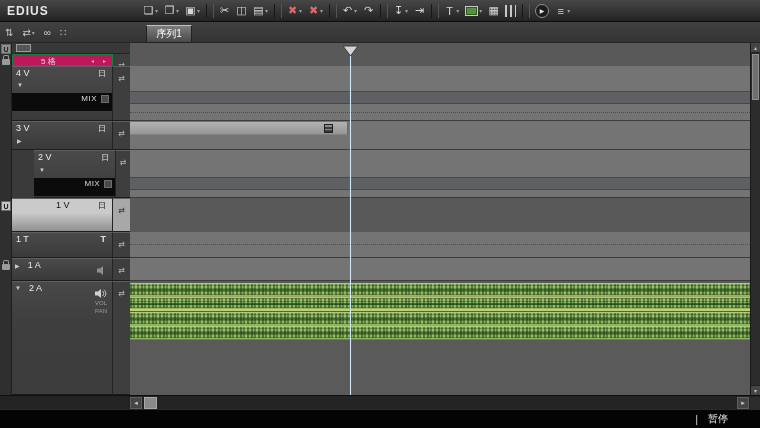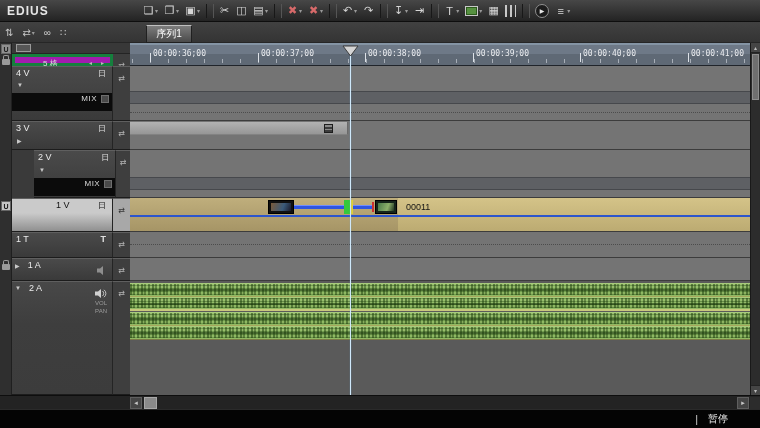--- a/index.html
+++ b/index.html
@@ -39,22 +39,22 @@
            font-size:7px; font-weight:bold; }
   #u1 { top:1px; background:#8f8f8f; color:#1a1a1a; border:1px solid #666; }
   #u2 { top:158px; background:#c6c6c6; color:#111; border:1px solid #666; }
   .lockic { position:absolute; left:2px; width:8px; height:6px; background:#9a9a9a; border-radius:1px; }
   .lockic:before { content:""; position:absolute; top:-4px; left:1px; width:4px; height:4px;
                    border:1px solid #9a9a9a; border-bottom:none; border-radius:2px 2px 0 0; }
   #lock1 { top:16px; } #lock2 { top:221px; }
 
   #minirow { position:absolute; left:12px; top:0; width:118px; height:11px; background:#383838; border-bottom:1px solid #242424; }
   .mini-ic { position:absolute; left:4px; top:1px; width:15px; height:8px; border:1px solid #9a9a9a; background:#565656; }
-  #zoomrow { position:absolute; left:12px; top:11px; width:101px; height:12px; background:#a21caf;
-             border:3px solid #15803d; color:#dcdcdc; }
+  #zoomrow { position:absolute; left:12px; top:11px; width:101px; height:12px; background:#be185d;
+             border:1px solid #15803d; color:#dcdcdc; }
   #zoomlabel { position:absolute; left:28px; top:1px; font-size:8px; }
   .spin { position:absolute; top:2px; font-size:6px; color:#b8b8b8; }
   #spinL { right:18px; } #spinR { right:6px; }
   #zoomlink { position:absolute; left:113px; top:11px; width:17px; height:12px; background:#3e3e3e; text-align:center; }
 
   .trackhead { position:absolute; left:12px; width:118px; display:flex; }
   .th-main { width:101px; position:relative; background:linear-gradient(#4a4a4a,#3a3a3a);
              border-top:1px solid #5f5f5f; border-bottom:1px solid #1c1c1c; border-right:1px solid #242424; }
   .th-link { width:17px; background:#3e3e3e; border-top:1px solid #5f5f5f; border-bottom:1px solid #1c1c1c; text-align:center; }
   .lk { font-size:8px; color:#b4b4b4; line-height:11px; }
@@ -354,62 +354,32 @@
         <div class="volpan">
           <div>VOL</div>
           <div>PAN</div>
         </div>
       </div>
       <div class="th-link"><span class="lk">⇄</span></div>
     </div>
   </div>
 
   <div id="timeline">
-    <div id="ruler">
-      <div id="minticks"></div>
-      <div class="tickline" style="left:20px"></div>
-      <span class="ticklab" style="left:23px">00:00:36;00</span>
-      <div class="tickline" style="left:128px"></div>
-      <span class="ticklab" style="left:131px">00:00:37;00</span>
-      <div class="tickline" style="left:235px"></div>
-      <span class="ticklab" style="left:238px">00:00:38;00</span>
-      <div class="tickline" style="left:343px"></div>
-      <span class="ticklab" style="left:346px">00:00:39;00</span>
-      <div class="tickline" style="left:450px"></div>
-      <span class="ticklab" style="left:453px">00:00:40;00</span>
-      <div class="tickline" style="left:558px"></div>
-      <span class="ticklab" style="left:561px">00:00:41;00</span>
-    </div>
 
     <div class="trow" id="tl4v">
       <div class="mixstrip"></div>
       <div class="dotline"></div>
     </div>
     <div class="trow" id="tl3v">
       <div id="clip3v">
         <span class="fx"></span>
       </div>
     </div>
     <div class="trow" id="tl2v">
       <div class="mixstrip"></div>
-    </div>
-    <div class="trow" id="tl1v">
-      <div class="tanL"></div>
-      <div class="tanR"></div>
-      <div class="volline"></div>
-      <div id="clip1v">
-        <div class="cthumb1"></div>
-        <div class="cbar1"></div>
-        <div class="cgreen"></div>
-        <div class="cyellow"></div>
-        <div class="cbar2"></div>
-        <div class="cred"></div>
-        <div class="cthumb2"></div>
-      </div>
-      <span class="cliplabel">00011</span>
     </div>
     <div class="trow" id="tl1t">
       <div class="dotline"></div>
     </div>
     <div class="trow" id="tl1a"></div>
     <div class="trow" id="tl2a">
       <div id="wave">
         <div class="wband wb0">
             <div class="wnoise"></div>
             <div class="wmid"></div>

